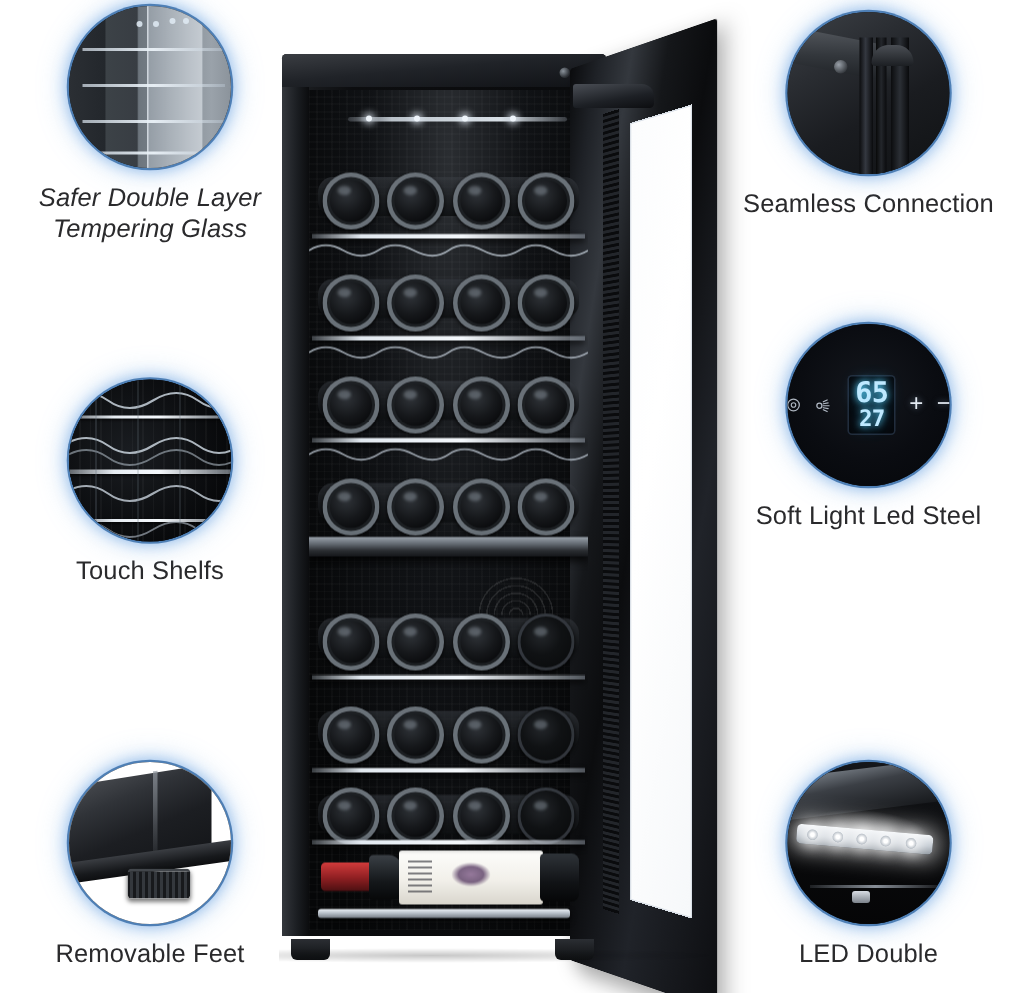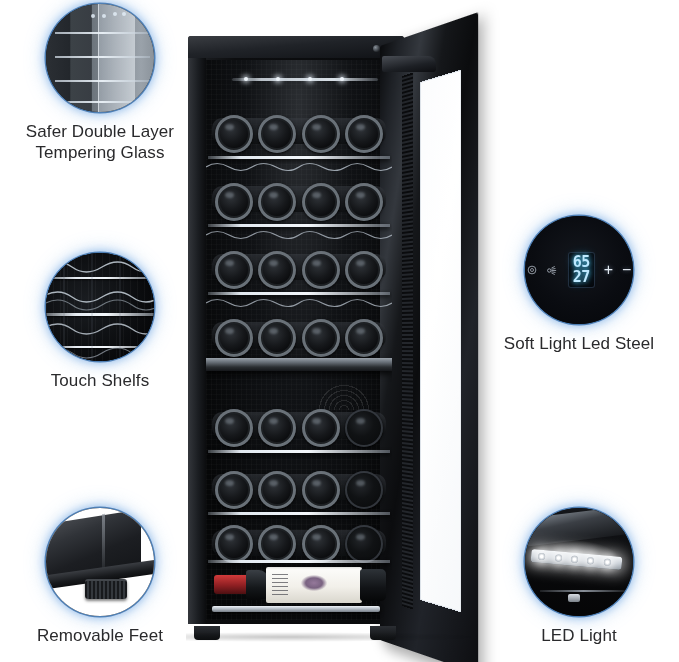--- a/index.html
+++ b/index.html
@@ -131,21 +131,21 @@
   .led-screen {
     background:#05070b;
     border: 1px solid rgba(90,115,150,.35);
     border-radius: 3px;
     padding: 2px 4px;
     display: flex; flex-direction: column; align-items: center;
     line-height: 1;
   }
   .led-digits {
     font-family: "DejaVu Sans Mono", monospace;
-    font-size: 15px; font-weight: 700;
+    font-size: 19px; font-weight: 700;
     color: #bfe9ff;
     text-shadow: 0 0 5px #5ad6ff, 0 0 10px rgba(70,190,255,.7);
     letter-spacing: -.5px;
   }
   .led-digits.low { font-size: 15px; }
   .led-sign {
     font-size: 16px; color:#e3eaf2; font-weight: 400;
     text-shadow: 0 0 4px rgba(180,210,240,.5);
   }
 
@@ -351,21 +351,21 @@
   .base-shadow {
     position:absolute; left: 6px; bottom: -2px; width: 290px; height: 10px;
     background: radial-gradient(ellipse at 35% 50%, rgba(0,0,0,.22), rgba(0,0,0,0) 70%);
   }
 </style>
 </head>
 <body>
 
 <div id="page">
 
-  <div class="callout left" style="top:4px;">
+  <div class="callout left" style="top:4px;font-style:italic;">
     <div class="circle-wrap">
       <div class="circle">
         <div class="art-glass">
           <div class="gpane"></div>
           <div class="gshelf" style="top:26%"></div>
           <div class="gshelf" style="top:48%"></div>
           <div class="gshelf" style="top:70%"></div>
           <div class="gshelf" style="top:90%"></div>
           <div class="gdot" style="left:42%; top:9%"></div>
           <div class="gdot" style="left:52%; top:9%"></div>
@@ -414,20 +414,37 @@
           <div class="edge"></div>
           <div class="knob"></div>
         </div>
       </div>
     </div>
     <div class="callout-label">
       <div>Removable Feet</div>
     </div>
   </div>
 
+  <div class="callout right" style="top:8px;">
+    <div class="circle-wrap">
+      <div class="circle">
+        <div class="art-seam">
+          <div class="panel"></div>
+          <div class="col c1"></div>
+          <div class="col c2"></div>
+          <div class="col c3"></div>
+          <div class="hinge"></div>
+          <div class="screw"></div>
+        </div>
+      </div>
+    </div>
+    <div class="callout-label">
+      <div>Seamless Connection</div>
+    </div>
+  </div>
 
   <div class="callout right" style="top:216px;">
     <div class="circle-wrap">
       <div class="circle">
         <div class="art-led">
           <div class="led-row">
             <span class="led-icon">
               <svg width="10" height="10" viewBox="0 0 16 16" aria-hidden="true">
                 <circle cx="8" cy="8" r="6.2" fill="none" stroke="currentColor" stroke-width="1.3"></circle>
                 <circle cx="8" cy="8" r="2.4" fill="none" stroke="currentColor" stroke-width="1.2"></circle>
@@ -472,21 +489,21 @@
             <span class="dot" style="left:44%"></span>
             <span class="dot" style="left:62%"></span>
             <span class="dot" style="left:80%"></span>
           </div>
           <div class="shelfline"></div>
           <div class="switch"></div>
         </div>
       </div>
     </div>
     <div class="callout-label">
-      <div>LED Light</div>
+      <div>LED Double</div>
     </div>
   </div>
 
   <div id="product">
 
     <div class="cab-body"></div>
     <div class="cab-sidewall"></div>
     <div class="cab-top"></div>
     <div class="cab-top-dot"></div>
 

